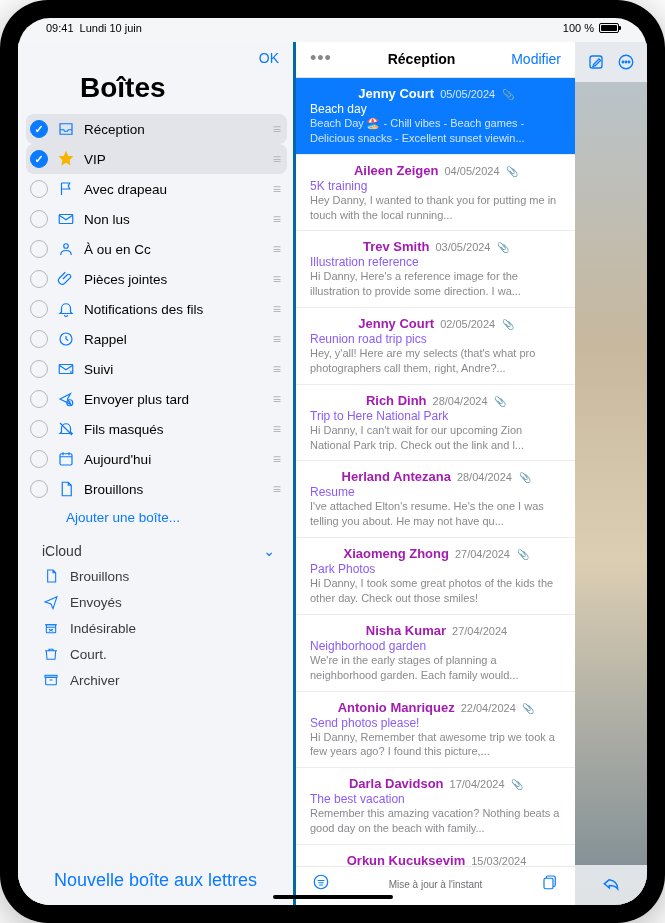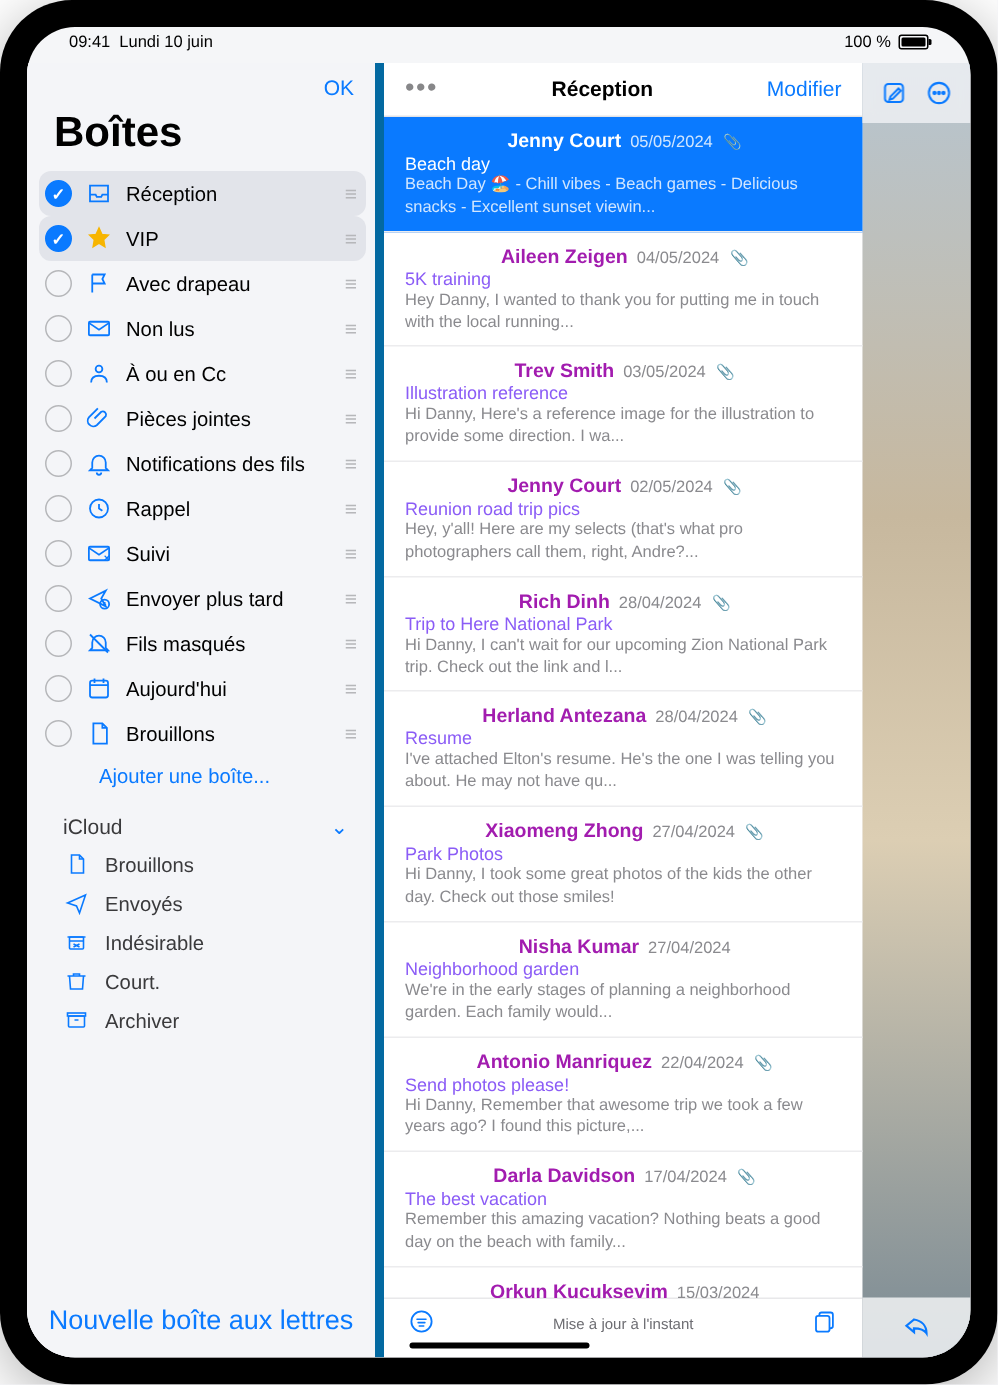--- a/index.html
+++ b/index.html
@@ -51,39 +51,40 @@
     
     .body {
       flex: 1;
       display: flex;
       overflow: hidden;
       position: relative;
       background: #f2f3f6;
     }
     
     .sidebar {
-      width: 238px;
+      width: 278px;
       background: #f4f5f8;
       display: flex;
       flex-direction: column;
-      border-right: 6px solid #0369a1;
+      border-right: 3px solid #0369a1;
       overflow: hidden;
     }
     .sb-header {
       display:flex;
       justify-content:flex-end;
       padding: 4px 14px 0;
       height: 28px;
       align-items:center;
     }
     .sb-ok { color:#0a7aff; font-size:14px; font-weight:400; }
     .sb-title {
       font-size: 28px;
       font-weight: 700;
       padding: 2px 18px 10px;
+      margin-left: 44px;
     }
     .sb-list { flex:1; overflow-y:auto; padding: 0 6px 0 8px;}
     .sb-item {
       display:flex;
       align-items:center;
       gap:8px;
       padding: 5px 8px 5px 4px;
       border-radius: 8px;
       font-size: 13.5px;
       color:#000;

